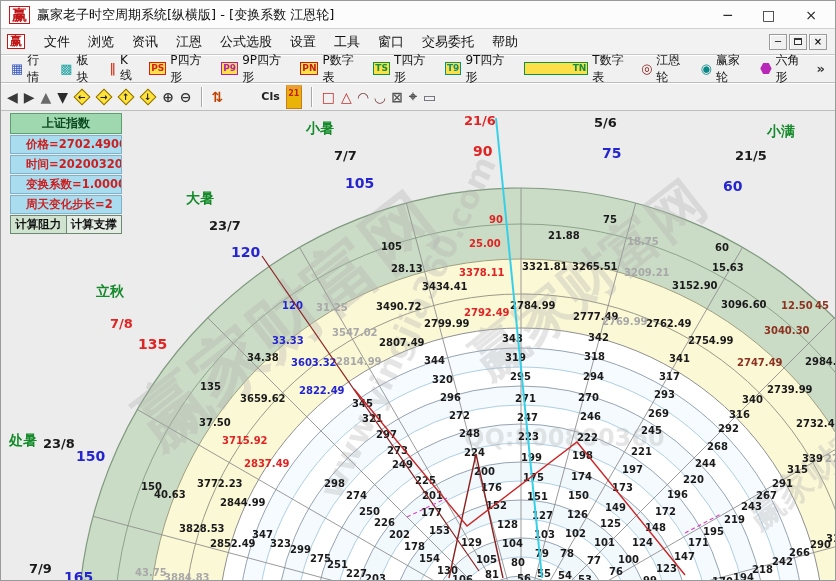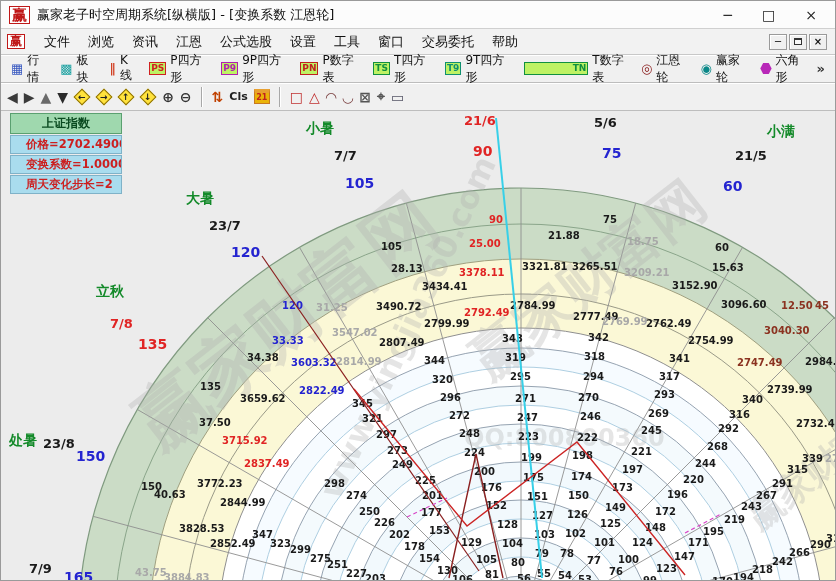--- a/index.html
+++ b/index.html
@@ -23,29 +23,29 @@
   .mdibtn{width:18px;height:16px;border:1px solid #9a9a9a;background:#f0f0f0;font-size:10px;
     display:flex;align-items:center;justify-content:center;color:#111;font-weight:bold;
     box-shadow:inset 1px 1px 0 #fff;}
   .rst-in{display:block;width:8px;height:7px;border:1px solid #333;border-top-width:2px;background:#f8f8f8;}
   
   .toolbar{position:absolute;left:0;width:836px;background:#f0f0f0;display:flex;align-items:center;
     padding:0 6px;border-bottom:1px solid #bdbdbd;box-shadow:inset 0 1px 0 #fff;}
   #toolbar1{top:54px;height:28px;gap:3px;}
   #toolbar2{top:82px;height:28px;gap:6px;}
   .tool{display:flex;align-items:center;gap:4px;padding:2px 4px;font-size:12px;color:#111;cursor:default;}
-  .badge{font-size:9px;font-weight:bold;border:1px solid;padding:0 1px;line-height:11px;background:#bef264;}
+  .badge{font-size:9px;font-weight:bold;border:1px solid;padding:0 1px;line-height:11px;background:#fde047;}
   .glyph-ico{font-size:13px;line-height:14px;}
   .overflow{margin-left:auto;font-size:13px;font-weight:bold;color:#333;padding-right:6px;}
   .sep{width:2px;height:20px;border-left:1px solid #a8a8a8;border-right:1px solid #fff;margin:0 3px;}
   .t2glyph{font-size:14px;font-weight:bold;}
   .dmd{width:12px;height:12px;background:#ffe23c;border:1px solid #8a6d00;transform:rotate(45deg);
     display:flex;align-items:center;justify-content:center;margin:0 2px;}
   .dmd span{transform:rotate(-45deg);font-size:9px;color:#222;font-weight:bold;}
-  .cal{width:16px;height:15px;background:#eab308;border:1px solid #c87820;border-top:4px solid #e8a030;
+  .cal{width:16px;height:24px;background:#eab308;border:1px solid #c87820;border-top:4px solid #e8a030;
     font-size:8px;font-weight:bold;color:#c02020;text-align:center;line-height:9px;}
   .hexico{width:12px;height:12px;background:#b828b8;clip-path:polygon(25% 5%,75% 5%,100% 50%,75% 95%,25% 95%,0% 50%);}
   
   #chart{position:absolute;left:8px;top:110px;width:836px;height:471px;background:#ef4444;}
   
   #panel{position:absolute;left:1px;top:2px;width:112px;z-index:5;font-weight:bold;}
   .p-title{background:#9fd8ae;border:1px solid #5aa070;color:#0a4a20;font-size:12px;
     text-align:center;padding:1px 0;}
   .p-row{background:#a9dcee;border:1px solid #7fb2c8;color:#cc1f1f;font-size:11.5px;
     white-space:nowrap;overflow:hidden;padding:1px 15px;margin-top:1px;}
@@ -157,39 +157,44 @@
       <span class="dmd">
         <span>↑</span>
       </span>
       <span class="dmd">
         <span>↓</span>
       </span>
       <span class="t2glyph" style="color: rgb(51, 51, 51);">⊕</span>
       <span class="t2glyph" style="color: rgb(51, 51, 51);">⊖</span>
       <span class="sep"></span>
       <span class="t2glyph" style="color: rgb(192, 64, 0);">⇅</span>
-      <span class="t2glyph" style="color: rgb(34, 34, 34); font-size: 11px;">Cls</span>
+      <span class="t2glyph" style="color: rgb(34, 34, 34); font-size: 11px; margin-left: 32px;">Cls</span>
       <span class="cal">21</span>
       <span class="sep"></span>
       <span class="t2glyph" style="color: rgb(192, 48, 48);">□</span>
       <span class="t2glyph" style="color: rgb(192, 48, 48);">△</span>
       <span class="t2glyph" style="color: rgb(122, 64, 64);">◠</span>
       <span class="t2glyph" style="color: rgb(122, 64, 64);">◡</span>
       <span class="t2glyph" style="color: rgb(85, 85, 85);">⊠</span>
       <span class="t2glyph" style="color: rgb(85, 85, 85);">⌖</span>
       <span class="t2glyph" style="color: rgb(85, 85, 102);">▭</span>
     </div>
 
   <div id="chart">
     <div id="panel">
       <div class="p-title">上证指数</div>
       <div id="panel-rows">
           <div class="p-row">价格=2702.4900</div>
+          <div class="p-row">时间=20200320</div>
           <div class="p-row">变换系数=1.00000</div>
           <div class="p-row">周天变化步长=2</div>
+        </div>
+      <div class="p-btns" id="panel-btns">
+          <div class="p-btn">计算阻力</div>
+          <div class="p-btn">计算支撑</div>
         </div>
     </div>
     <svg id="wheel-svg" width="836" height="471" viewBox="0 110 836 471" xmlns="http://www.w3.org/2000/svg">
         <rect x="0" y="110" width="836" height="471" fill="#ececec"></rect>
         <circle cx="512" cy="630" r="443" fill="#cbdcc6"></circle>
         <circle cx="512" cy="630" r="407" fill="#cbdcc6"></circle>
         <circle cx="512" cy="630" r="372" fill="#fbf8d6"></circle>
         <circle cx="512" cy="630" r="337" fill="#fbf8d6"></circle>
         <circle cx="512" cy="630" r="303" fill="#ffffff"></circle>
         <circle cx="512" cy="630" r="283" fill="#f6fbff"></circle>

